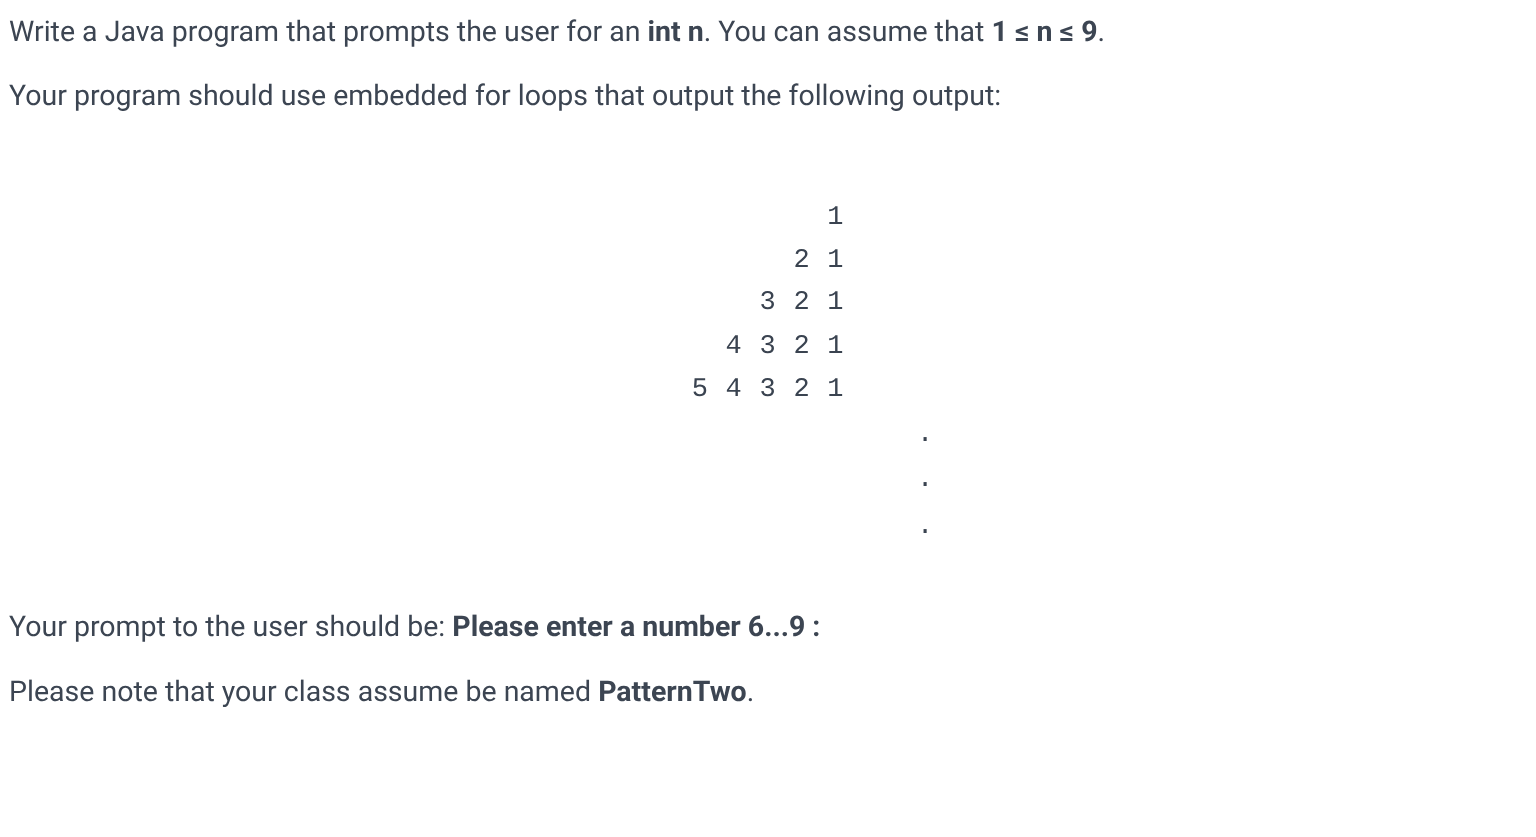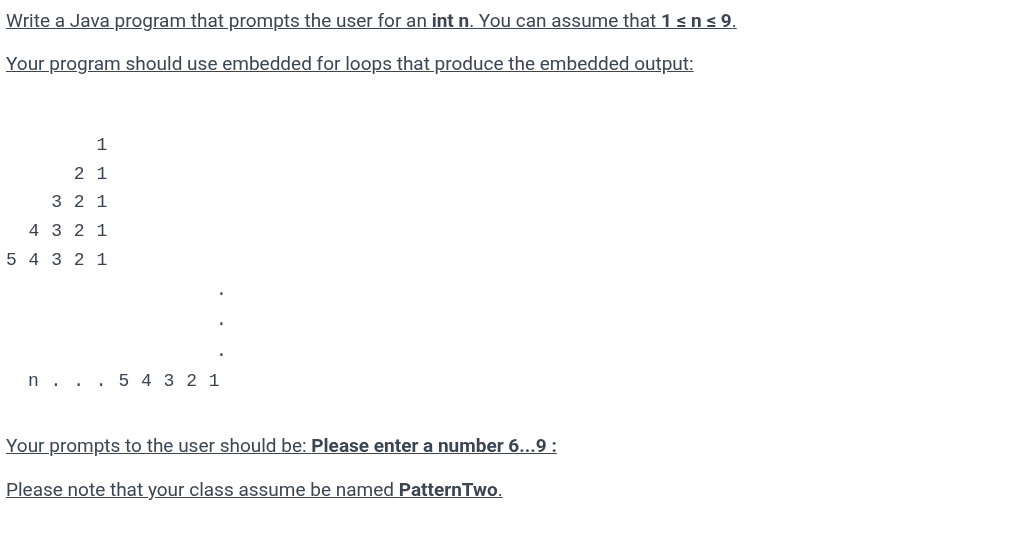--- a/index.html
+++ b/index.html
@@ -11,33 +11,33 @@
       font-family: -apple-system, BlinkMacSystemFont, "Segoe UI", Roboto, Helvetica, Arial, sans-serif;
       color: #3a4350;
       font-size: 19px;
       line-height: 1.55;
       padding: 6px 6px 18px 6px;
       width: 1024px;
     }
     p {
       margin-bottom: 14px;
       color: #3c4552;
-      text-decoration: underline;
     }
     .bold {
       font-weight: 700;
     }
     .code-block {
       font-family: "Courier New", Courier, monospace;
       white-space: pre;
       font-size: 18px;
       color: #3a4350;
       line-height: 1.6;
       margin: 20px 0 18px 0;
       letter-spacing: 0.5px;
+      text-align: center;
     }
     .dots-group {
       display: block;
       margin-left: 210px;
       line-height: 1.7;
     }
     .dots-group span {
       display: block;
       font-size: 18px;
     }
@@ -48,32 +48,32 @@
       height: 18px;
     }
   </style>
 </head>
 <body>
 
 <p>
   <span>Write a Java program that prompts the user for an </span><span class="bold">int n</span><span>. You can assume that </span><span class="bold">1 ≤ n ≤ 9</span><span>.</span>
 </p>
 
-<p>Your program should use embedded for loops that produce the embedded output:</p>
+<p>Your program should use embedded for loops that output the following output:</p>
 
 <div class="spacer"></div>
 
 <div class="code-block"><span>        1</span>
 <span>      2 1</span>
 <span>    3 2 1</span>
 <span>  4 3 2 1</span>
 <span>5 4 3 2 1</span>
-<div class="dots-group"><span>.</span><span>.</span><span>.</span></div><span class="last-line">n . . . 5 4 3 2 1</span></div>
+<div class="dots-group"><span>.</span><span>.</span><span>.</span></div></div>
 
 <div class="spacer"></div>
 
 <p>
-  <span>Your prompts to the user should be: </span><span class="bold">Please enter a number 6...9 :</span>
+  <span>Your prompt to the user should be: </span><span class="bold">Please enter a number 6...9 :</span>
 </p>
 
 <p>
   <span>Please note that your class assume be named </span><span class="bold">PatternTwo</span><span>.</span>
 </p>
 
 </body></html>

